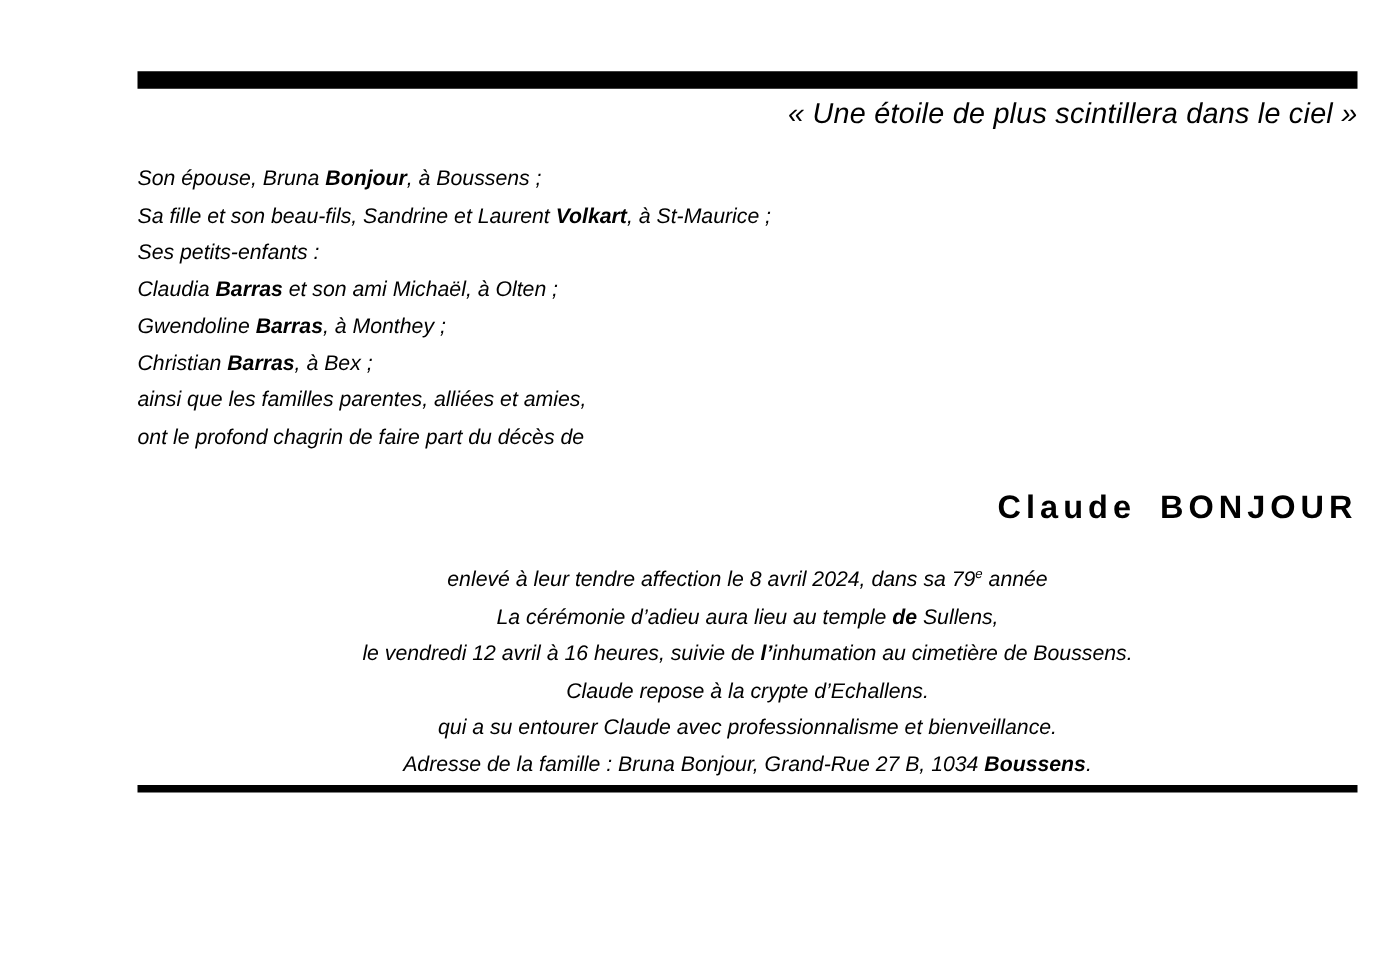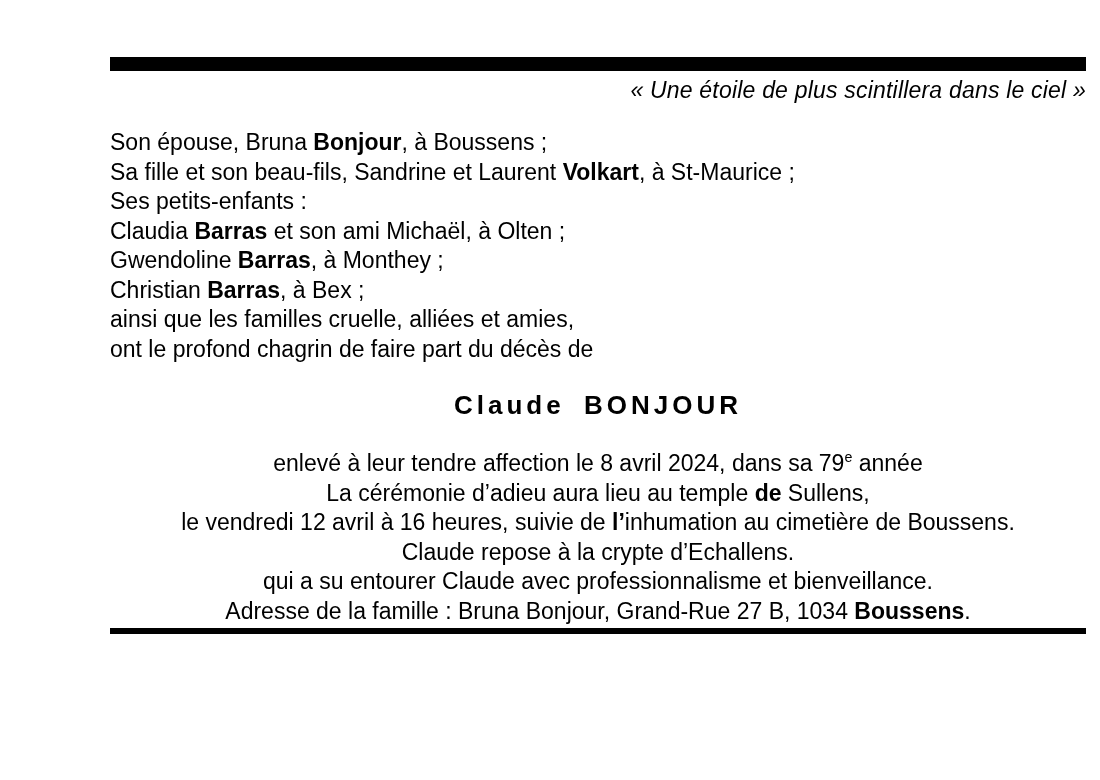--- a/index.html
+++ b/index.html
@@ -18,32 +18,32 @@
   .rule-top { height: 14px; margin-top: 57px; }
   .rule-bottom { height: 6px; margin-top: 2px; }
   .quote {
     margin-top: 5px;
     font-size: 23px;
     line-height: 29px;
     font-style: italic;
     text-align: right;
     letter-spacing: 0.2px;
   }
-  .para { font-size: 23px; line-height: 29.5px; }
+  .para { font-size: 17px; line-height: 29.5px; font-style: italic; }
   .para1 { margin-top: 23px; }
   .para2 { margin-top: 29px; text-align: center; }
   .para .line { white-space: nowrap; }
   .b { font-weight: bold; }
   .para sup { font-size: 0.62em; line-height: 0; vertical-align: super; }
   .deceased-title {
     margin-top: 27px;
     font-size: 26px;
     line-height: 29px;
     font-weight: bold;
-    text-align: center;
+    text-align: right;
     letter-spacing: 4px;
     word-spacing: 8px;
   }
 </style>
 </head>
 <body>
 
 <div class="page">
   <div class="content">
 
@@ -51,21 +51,21 @@
 
     <div class="quote">« Une étoile de plus scintillera dans le ciel »</div>
 
     <div class="para para1" id="para1">
         <div class="line"><span>Son épouse, Bruna </span><span class="b">Bonjour</span><span>, à Boussens ;</span></div>
         <div class="line"><span>Sa fille et son beau-fils, Sandrine et Laurent </span><span class="b">Volkart</span><span>, à St-Maurice ;</span></div>
         <div class="line"><span>Ses petits-enfants :</span></div>
         <div class="line"><span>Claudia </span><span class="b">Barras</span><span> et son ami Michaël, à Olten ;</span></div>
         <div class="line"><span>Gwendoline </span><span class="b">Barras</span><span>, à Monthey ;</span></div>
         <div class="line"><span>Christian </span><span class="b">Barras</span><span>, à Bex ;</span></div>
-        <div class="line"><span>ainsi que les familles cruelle, alliées et amies,</span></div>
+        <div class="line"><span>ainsi que les familles parentes, alliées et amies,</span></div>
         <div class="line"><span>ont le profond chagrin de faire part du décès de</span></div>
       </div>
 
     <div class="deceased-title">Claude BONJOUR</div>
 
     <div class="para para2" id="para2">
         <div class="line"><span>enlevé à leur tendre affection le 8 avril 2024, dans sa 79</span><sup>e</sup><span> année</span></div>
         <div class="line"><span>La cérémonie d’adieu aura lieu au temple </span><span class="b">de</span><span> Sullens,</span></div>
         <div class="line"><span>le vendredi 12 avril à 16 heures, suivie de </span><span class="b">l’</span><span>inhumation au cimetière de Boussens.</span></div>
         <div class="line"><span>Claude repose à la crypte d’Echallens.</span></div>

